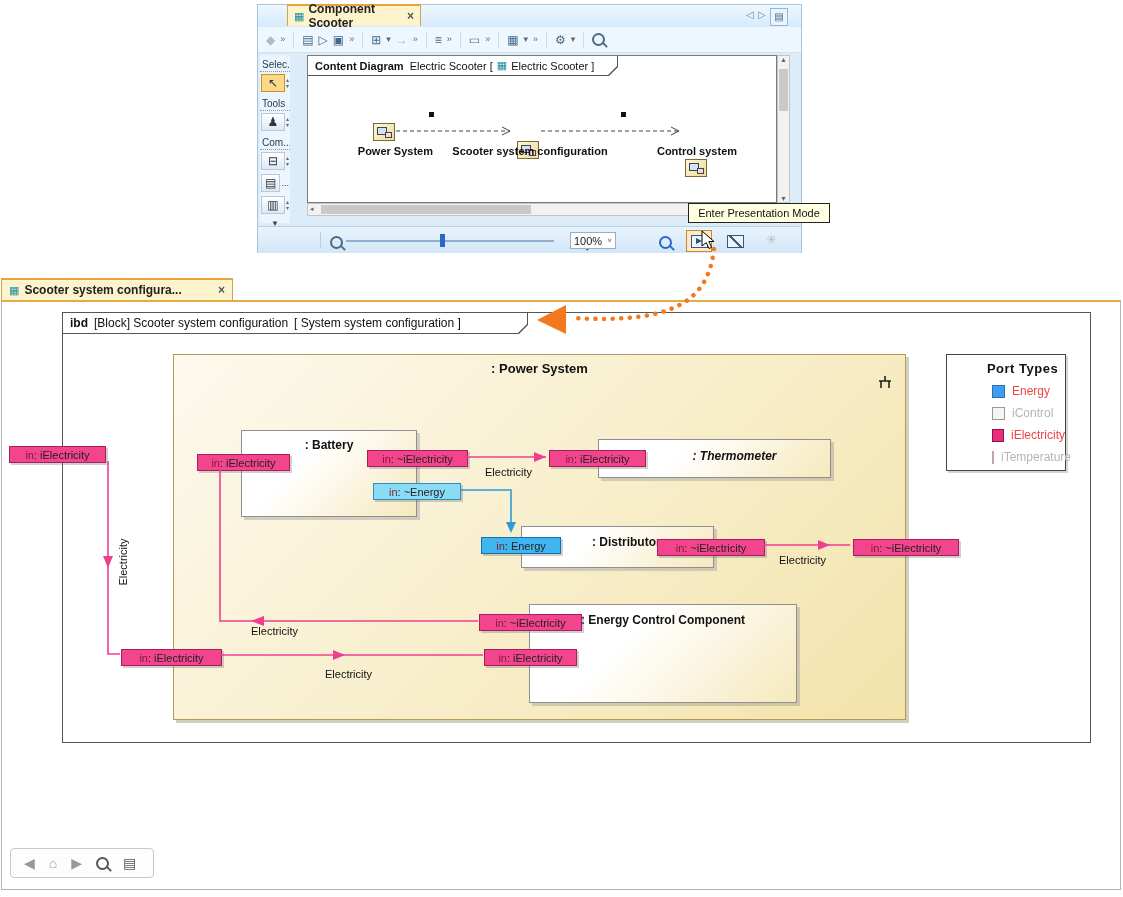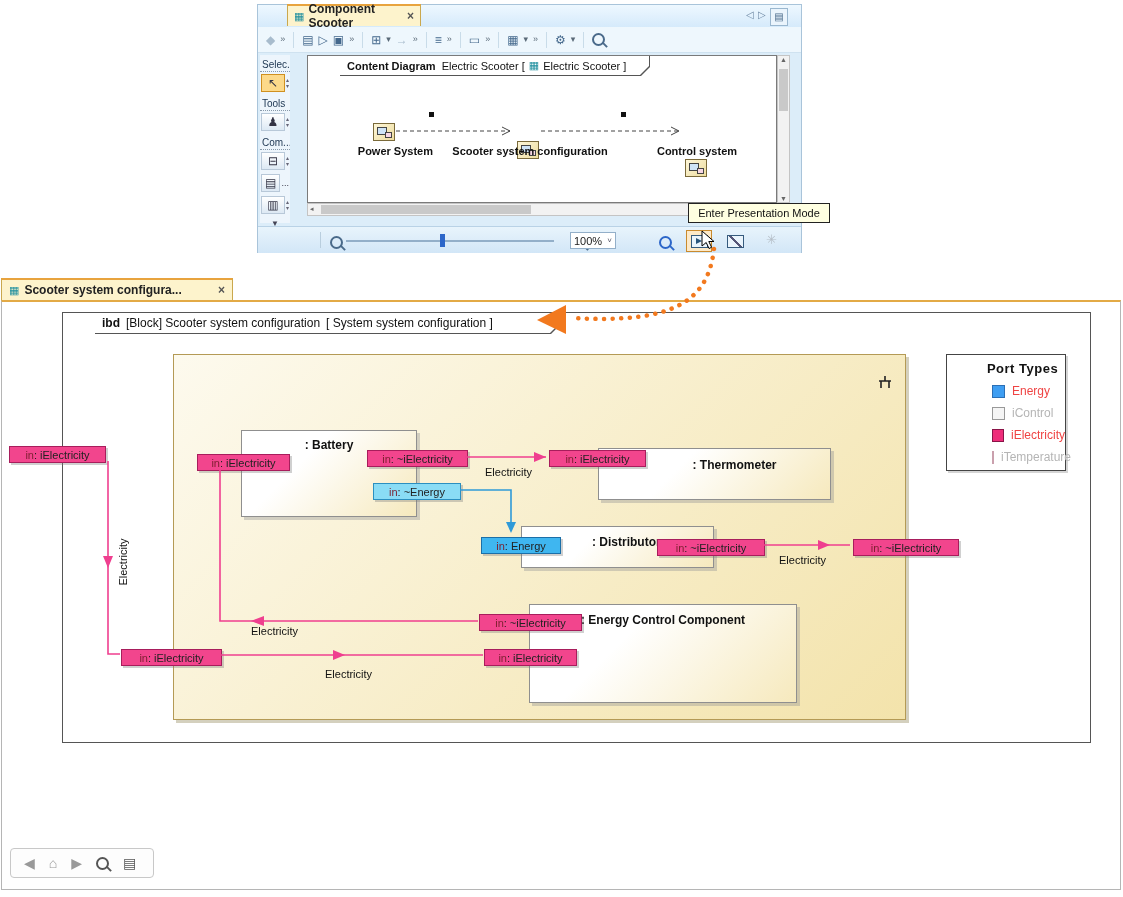--- a/index.html
+++ b/index.html
@@ -27,21 +27,21 @@
   .psec{font-size:10px;color:#223a55;border-bottom:1px dotted #8899aa;padding:2px 2px 1px;margin-top:2px;white-space:nowrap;overflow:hidden;}
   .prow{display:flex;align-items:center;gap:1px;padding:2px 1px;}
   .pbtn{width:24px;height:18px;border:1px solid #b8c8d8;background:linear-gradient(#ffffff,#dde9f4);display:inline-flex;align-items:center;justify-content:center;font-size:12px;color:#334;box-sizing:border-box;}
   .pbtn.sel{background:#fcd98a;border-color:#d09020;}
   .spin{display:inline-flex;flex-direction:column;line-height:6px;}
   .spin i{font-style:normal;font-size:6px;color:#667;}
   .pmore{font-size:9px;color:#334;}
   .pover{text-align:center;font-size:8px;color:#445;margin-top:3px;}
   
   .canvas{position:absolute;left:49px;top:50px;width:470px;height:148px;background:#fff;border:1px solid #7a7a7a;box-sizing:border-box;}
-  .pent{position:absolute;background:#555;clip-path:polygon(0 0,100% 0,100% calc(100% - 9px),calc(100% - 9px) 100%,0 100%);margin-left:32px;}
+  .pent{position:absolute;background:#555;clip-path:polygon(0 0,100% 0,100% calc(100% - 9px),calc(100% - 9px) 100%,0 100%);}
   .pent .pin{position:absolute;left:0;top:0;right:1px;bottom:1px;background:#fff;clip-path:polygon(0 0,100% 0,100% calc(100% - 9px),calc(100% - 9px) 100%,0 100%);display:flex;align-items:center;white-space:nowrap;padding-left:7px;box-sizing:border-box;}
   .hdr-b{font-weight:bold;font-size:11px;color:#111;margin-right:6px;}
   .hdr-t{font-size:11px;color:#111;}
   .dnode{width:22px;height:18px;border:1px solid #7a6a3a;background:linear-gradient(135deg,#fdf6d8,#eedda0);position:relative;box-sizing:border-box;}
   .dnode::before{content:"";position:absolute;left:3px;top:3px;width:8px;height:6px;border:1px solid #444;background:#cfe4f7;}
   .dnode::after{content:"";position:absolute;right:2px;bottom:2px;width:5px;height:4px;border:1px solid #444;background:#f7d7e4;}
   .nlabel{font-size:11px;font-weight:bold;color:#111;text-align:center;white-space:nowrap;}
   
   .vscroll{position:absolute;left:519px;top:50px;width:13px;height:148px;background:#f2f2f2;border:1px solid #c4c4c4;box-sizing:border-box;font-size:7px;color:#666;text-align:center;}
   .vthumb{position:absolute;left:1px;top:13px;width:9px;height:42px;background:#c9c9c9;}
@@ -111,29 +111,30 @@
     <div class="frame abs" style="left:60px;top:10px;width:1029px;height:431px;"></div>
     <div class="pent abs" style="left:61px;top:11px;width:465px;height:21px;">
       <span class="pin">
         <span class="hdr-b" style="font-size:12px;">ibd</span>
         <span class="hdr-t" style="font-size:12px;margin-right:6px;">[Block] Scooter system configuration</span>
         <span class="hdr-t" style="font-size:12px;">[ System system configuration ]</span>
       </span>
     </div>
 
     <div class="ps abs" style="left:171px;top:52px;width:733px;height:366px;">
+      <div class="ps-title">: Power System</div>
       <svg class="abs" style="right:12px;top:20px;" width="16" height="15">
         <path d="M8 1 V6 M2 6 H14 M4 6 V13 M12 6 V13" stroke="#222" stroke-width="1.6" fill="none"></path>
       </svg>
     </div>
 
     <div class="blk abs" style="left:239px;top:128px;width:176px;height:87px;">
       <div class="blk-title" style="top:7px;">: Battery</div>
     </div>
-    <div class="blk abs" style="left:596px;top:146px;width:233px;height:52px;">
+    <div class="blk abs" style="left:596px;top:137px;width:233px;height:39px;font-style:italic;">
       <div class="blk-title" style="top:9px;left:40px;right:0;">: Thermometer</div>
     </div>
     <div class="blk abs" style="left:519px;top:224px;width:193px;height:42px;">
       <div class="blk-title" style="top:8px;left:70px;right:0;text-align:left;">: Distributor</div>
     </div>
     <div class="blk abs" style="left:527px;top:302px;width:268px;height:99px;">
       <div class="blk-title" style="top:8px;">: Energy Control Component</div>
     </div>
 
     <div class="legend abs" style="left:944px;top:52px;width:120px;height:117px;">

